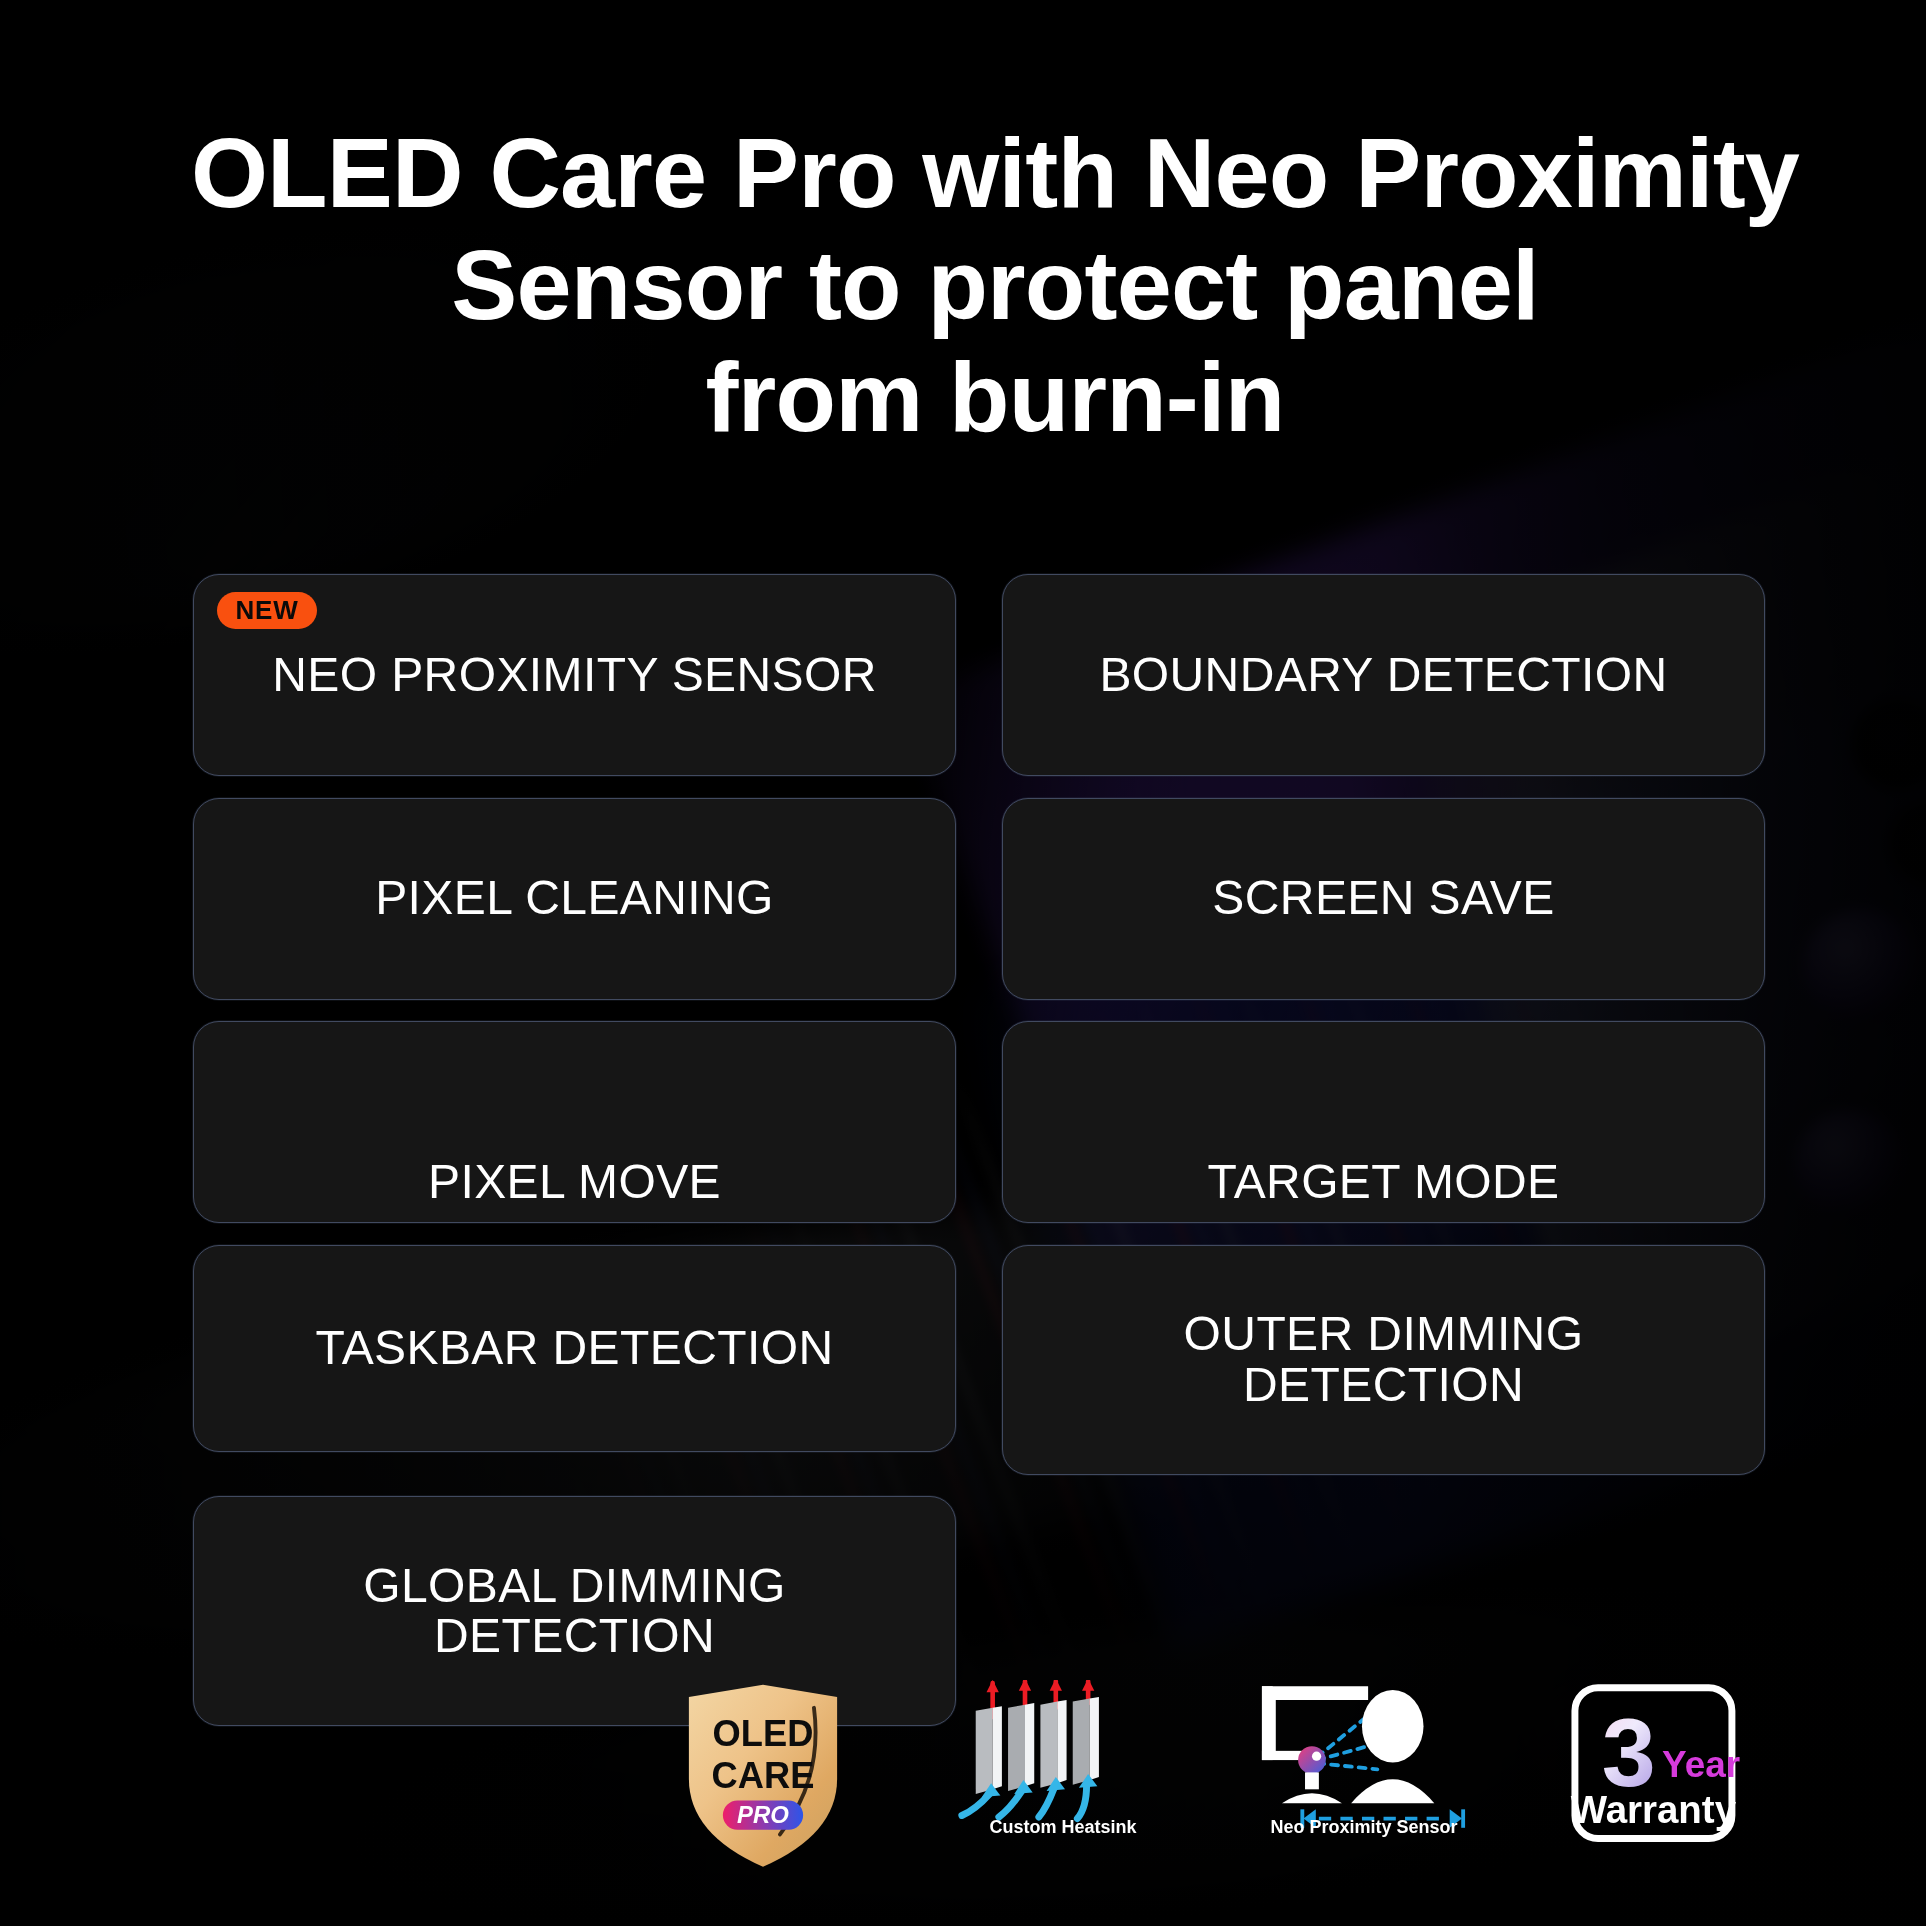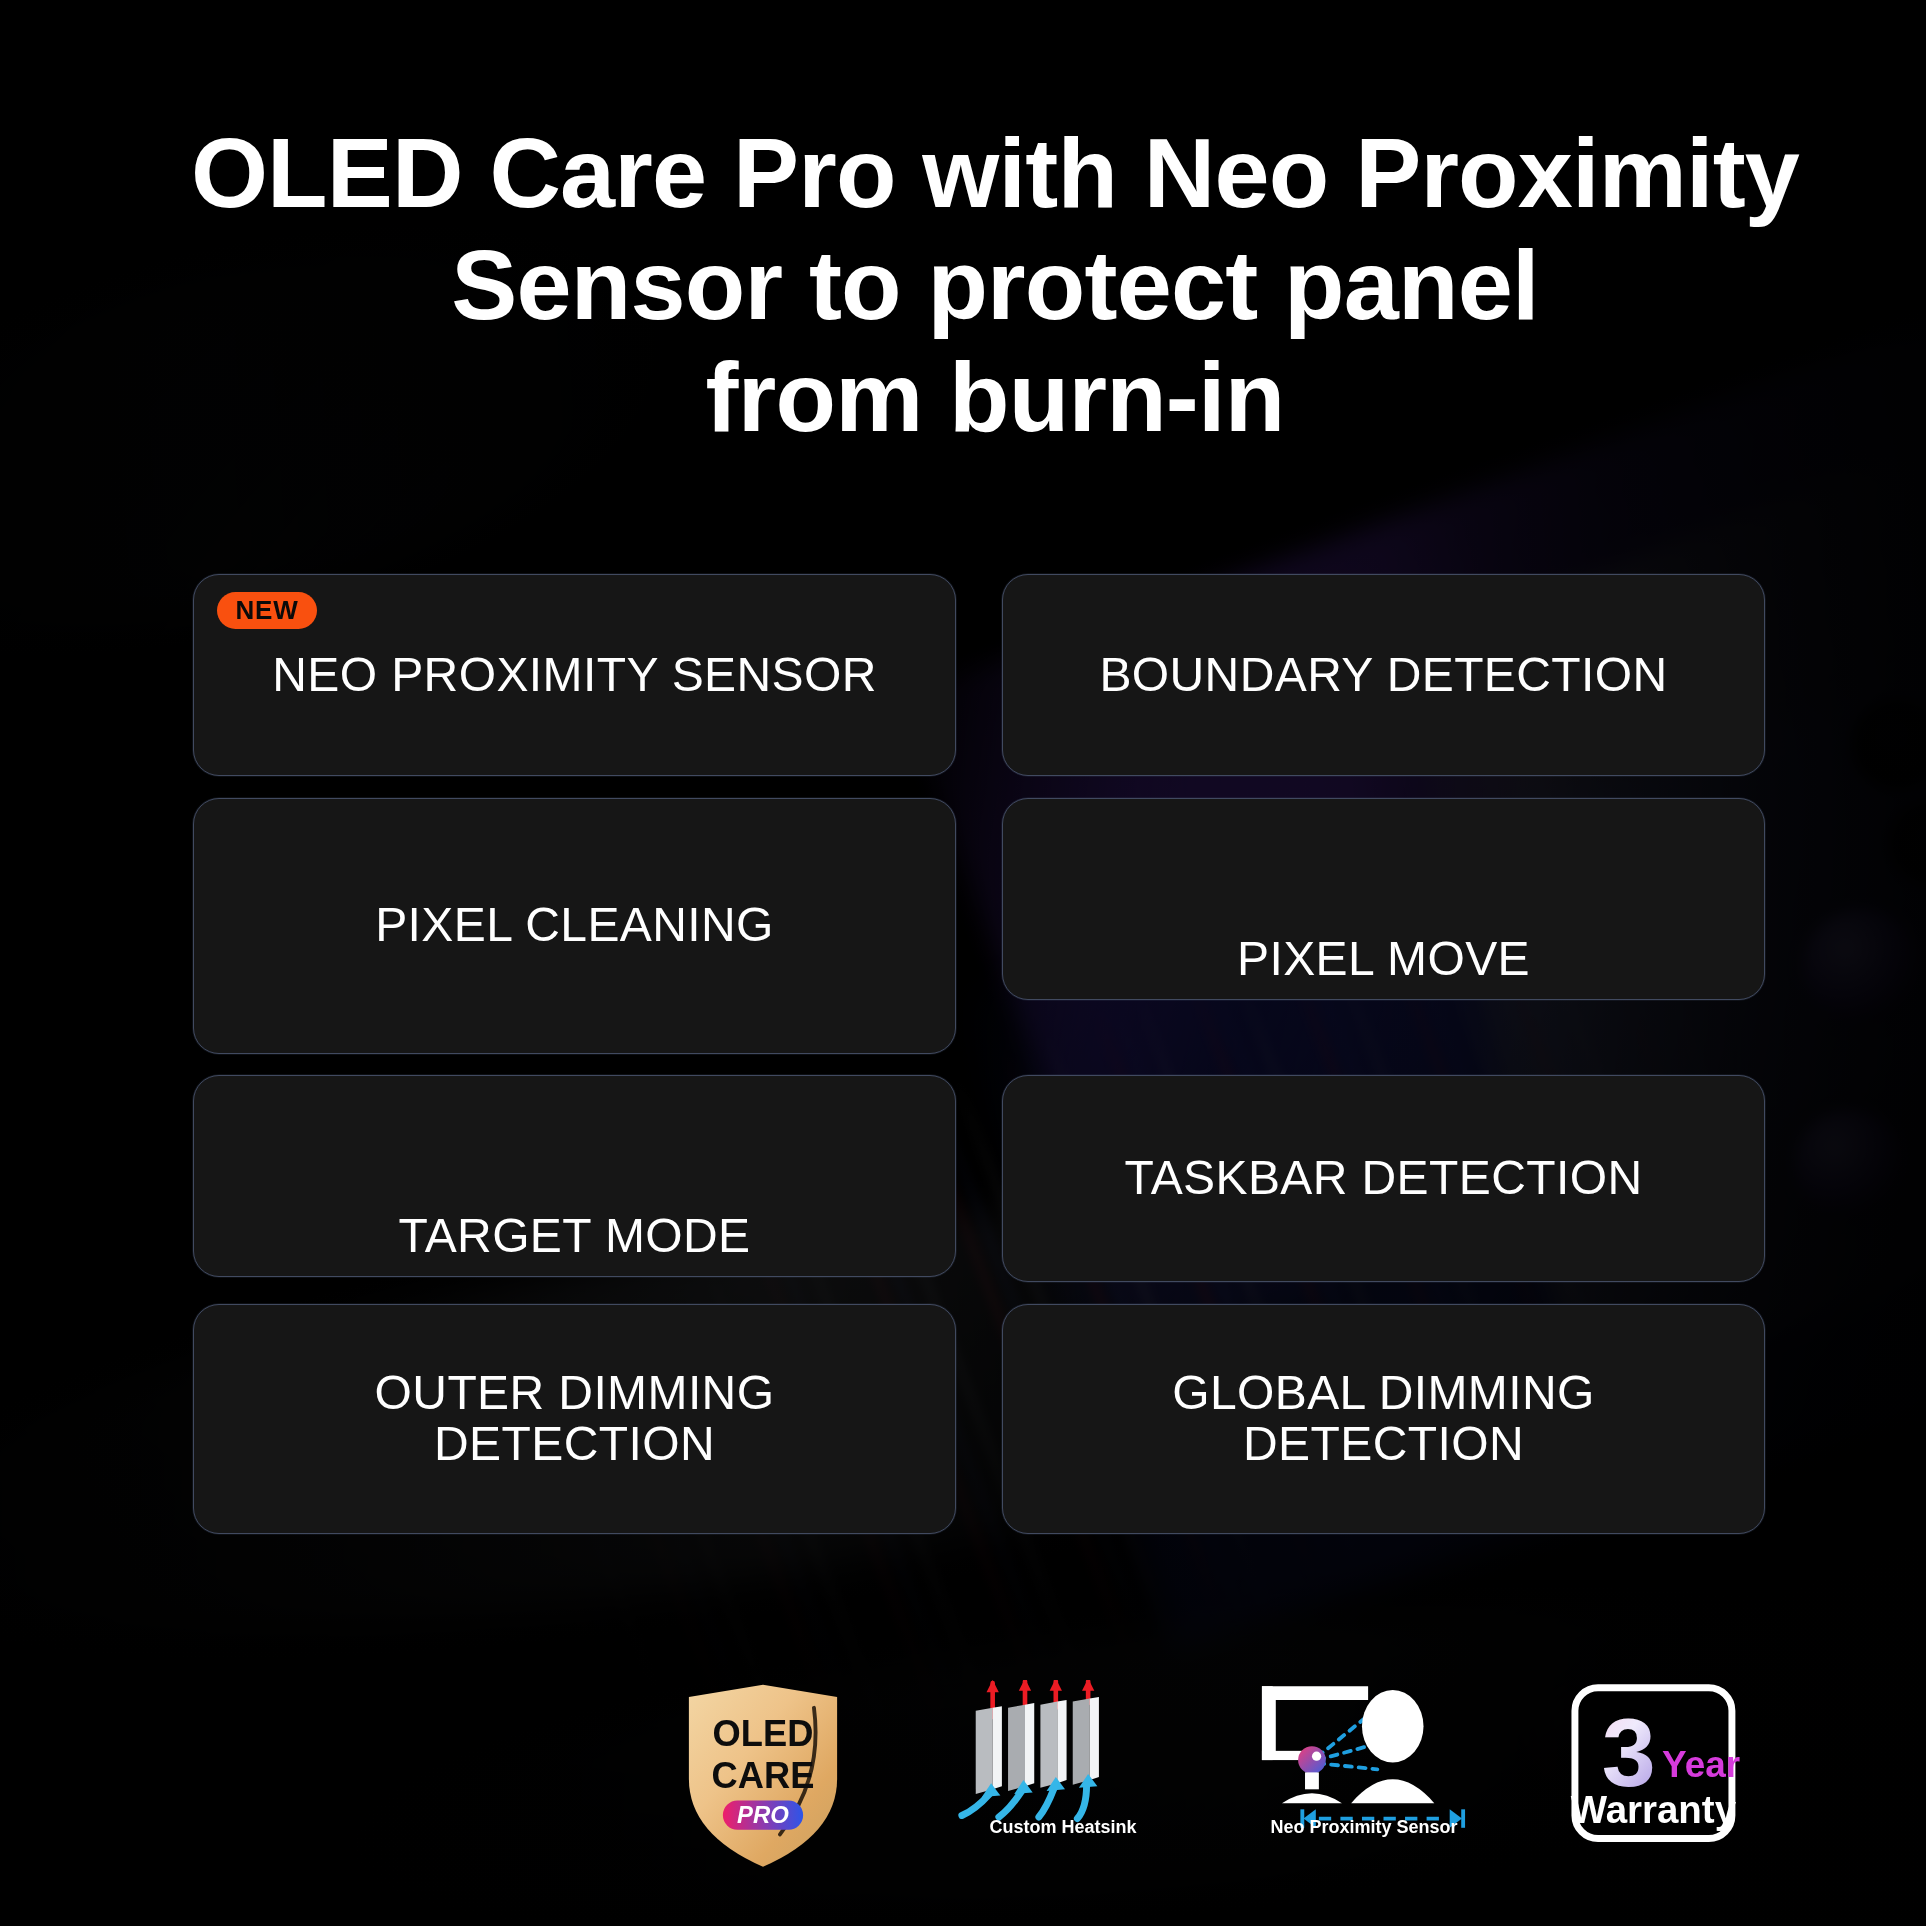--- a/index.html
+++ b/index.html
@@ -104,21 +104,21 @@
   .grid {
     position:absolute; left:193px; top:574px; width:1572px;
     display:grid; grid-template-columns:763px 763px; column-gap:46px; row-gap:21.6px;
   }
   .card {
     position:relative; background:#161616; border:1.5px solid #414a60;
     border-radius:26px; display:flex; align-items:center; justify-content:center;
     text-align:center; padding:14px 26px; box-shadow:0 0 0 0.8px rgba(90,104,140,.18);
   }
   .card.r1 { height:202px;text-align:center; }
-  .card.r2 { height:256px; }
+  .card.r2 { height:202px; }
   .card.r3 { height:202px;align-items:flex-end; }
   .card.r4 { height:207px; }
   .card.r5 { height:230px; }
 
   .card-label {
     color:#fff; font-size:48px; font-weight:400; line-height:1.06;
     letter-spacing:0.4px; white-space:pre-line;
   }
 
   .new-badge {
@@ -174,20 +174,23 @@
     </div>
 
     <div class="card r1">
       <span class="card-label">BOUNDARY DETECTION</span>
     </div>
 
     <div class="card r2">
       <span class="card-label">PIXEL CLEANING</span>
     </div>
 
+    <div class="card r2">
+      <span class="card-label">SCREEN SAVE</span>
+    </div>
 
     <div class="card r3">
       <span class="card-label">PIXEL MOVE</span>
     </div>
 
     <div class="card r3">
       <span class="card-label">TARGET MODE</span>
     </div>
 
 

